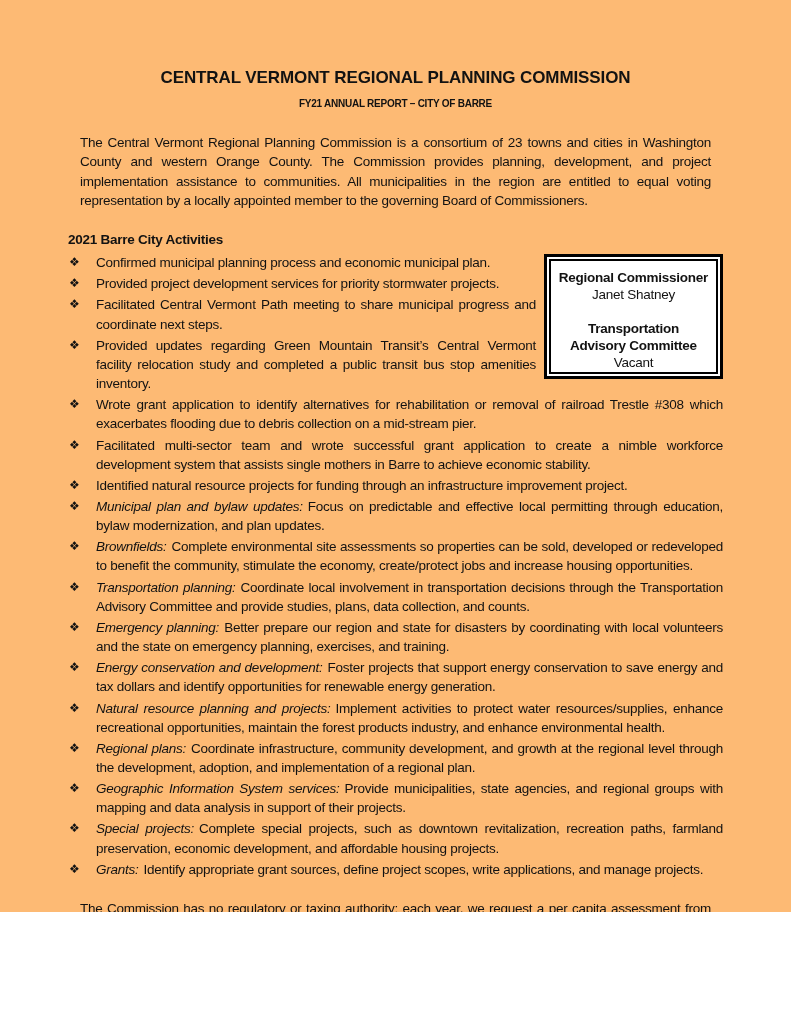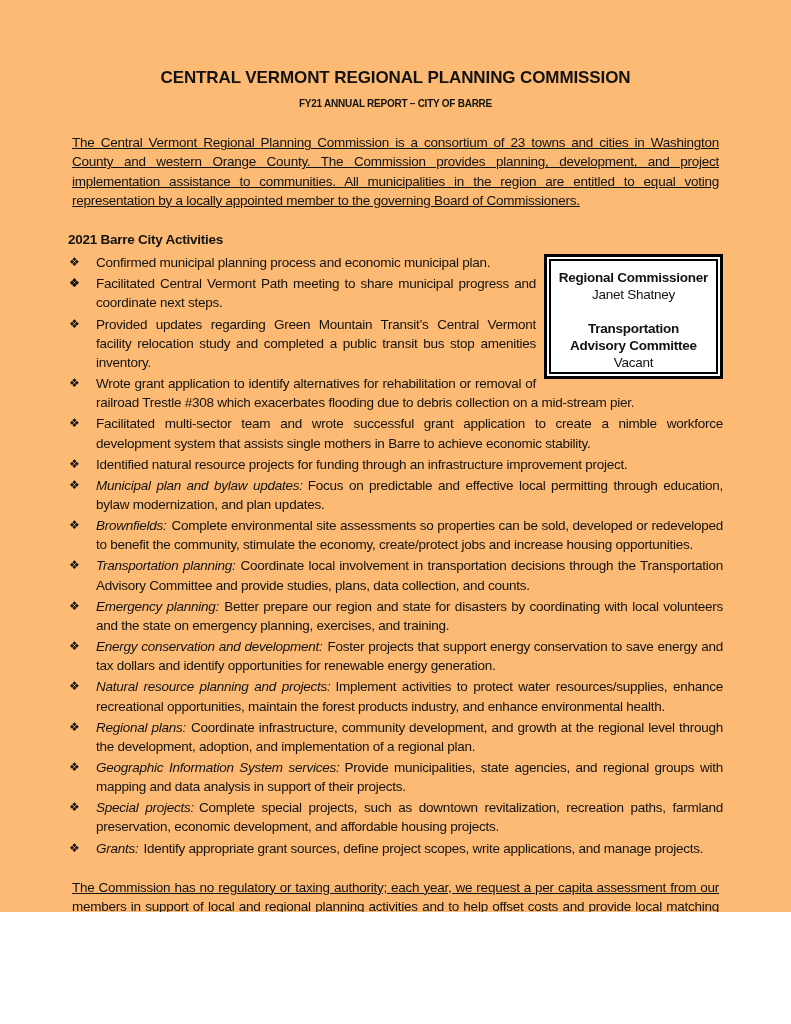--- a/index.html
+++ b/index.html
@@ -23,21 +23,21 @@
     font-weight: bold;
     font-size: 17px;
     letter-spacing: -0.1px;
   }
   .doc-subtitle {
     margin: 0 0 22px 0;
     text-align: center;
     font-weight: bold;
     font-size: 10px;
   }
-  .para { margin: 4px; text-align: justify; text-decoration: underline; }
+  .para { margin: 12px; text-align: justify; }
   .intro { margin-bottom: 20px; }
   .section-heading {
     font-weight: bold;
     margin: 19px 0 4px 0;
   }
   .listwrap { overflow: visible; }
   .cbox {
     float: right;
     width: 179px;
     box-sizing: border-box;
@@ -90,21 +90,21 @@
         <div class="cb-bold">Regional Commissioner</div>
         <div>Janet Shatney</div>
         <div class="cb-gap"></div>
         <div class="cb-bold">Transportation</div>
         <div class="cb-bold">Advisory Committee</div>
         <div>Vacant</div>
       </div>
     </div>
 
     <div class="bullet"><span class="marker">❖</span><span>Confirmed municipal planning process and economic municipal plan.</span></div>
-    <div class="bullet"><span class="marker">❖</span></div>
+    <div class="bullet"><span class="marker">❖</span><span>Provided project development services for priority stormwater projects.</span></div>
     <div class="bullet"><span class="marker">❖</span><span>Facilitated Central Vermont Path meeting to share municipal progress and coordinate next steps.</span></div>
     <div class="bullet"><span class="marker">❖</span><span>Provided updates regarding Green Mountain Transit’s Central Vermont facility relocation study and completed a public transit bus stop amenities inventory.</span></div>
     <div class="bullet"><span class="marker">❖</span><span>Wrote grant application to identify alternatives for rehabilitation or removal of railroad Trestle #308 which exacerbates flooding due to debris collection on a mid-stream pier.</span></div>
     <div class="bullet"><span class="marker">❖</span><span>Facilitated multi-sector team and wrote successful grant application to create a nimble workforce development system that assists single mothers in Barre to achieve economic stability.</span></div>
     <div class="bullet"><span class="marker">❖</span><span>Identified natural resource projects for funding through an infrastructure improvement project.</span></div>
   </div>
 
 
   <div class="listwrap">
     <div class="bullet"><span class="marker">❖</span><span class="lead">Municipal plan and bylaw updates:</span><span>Focus on predictable and effective local permitting through education, bylaw modernization, and plan updates.</span></div>

